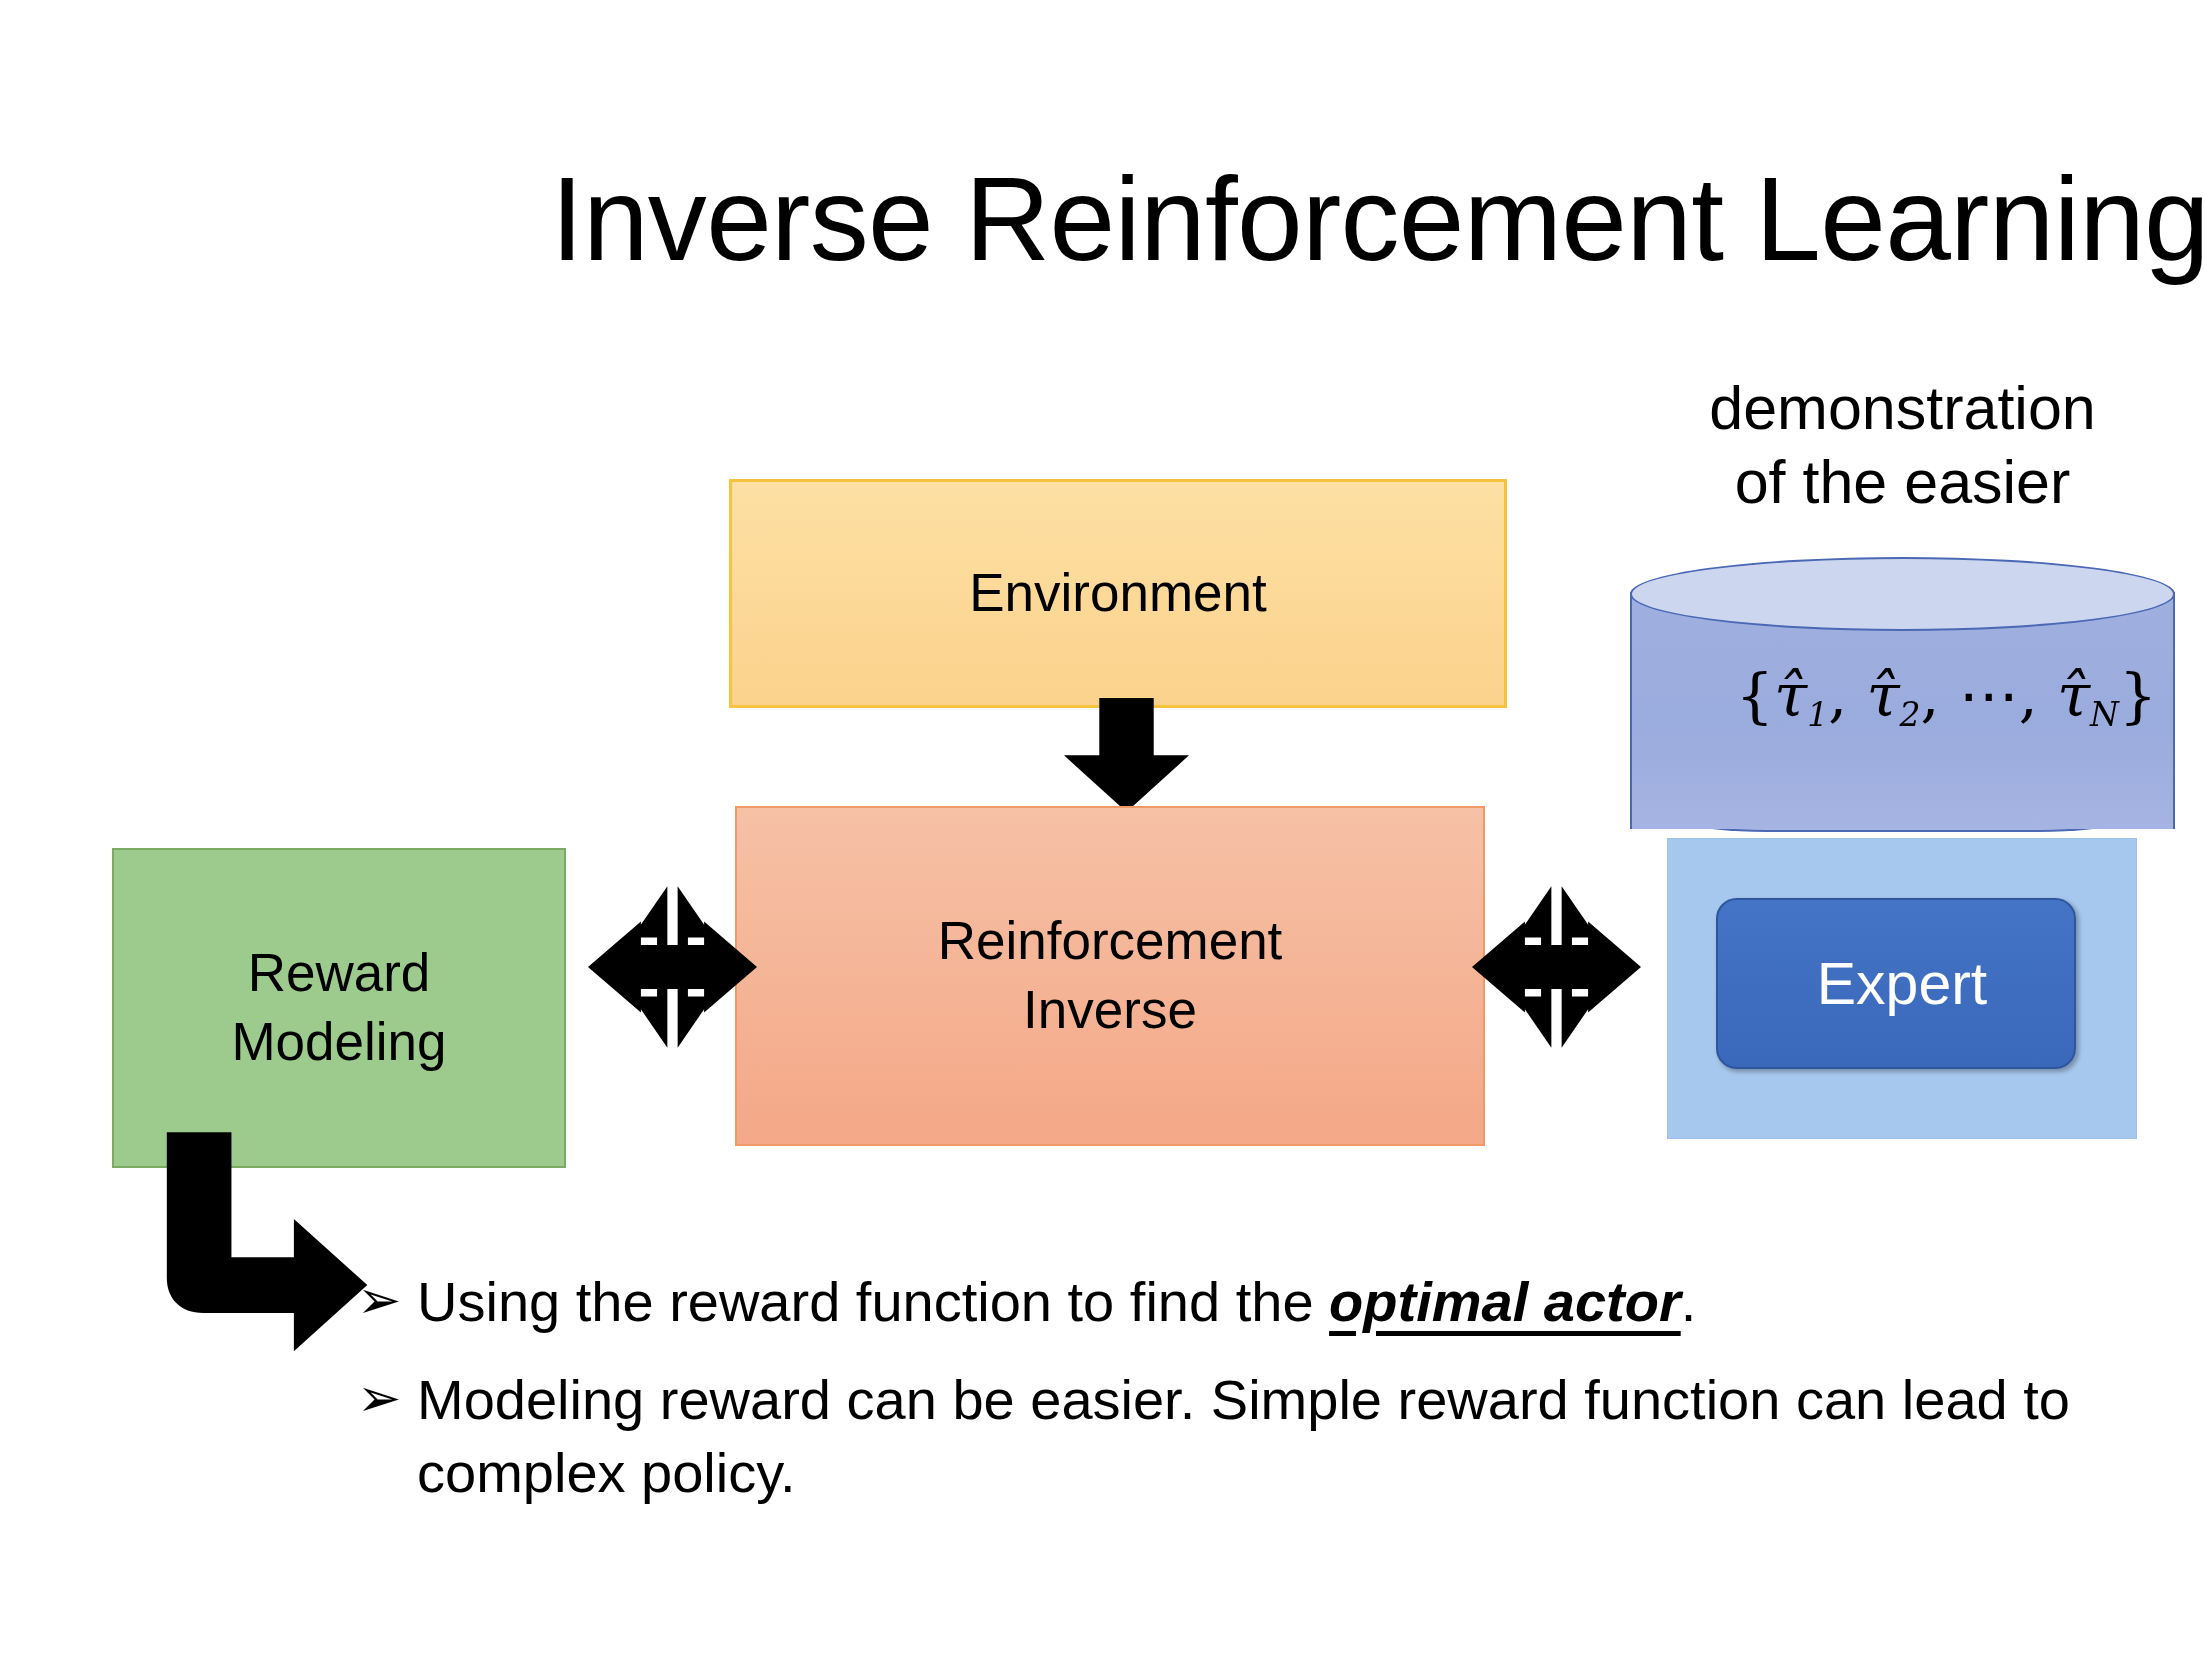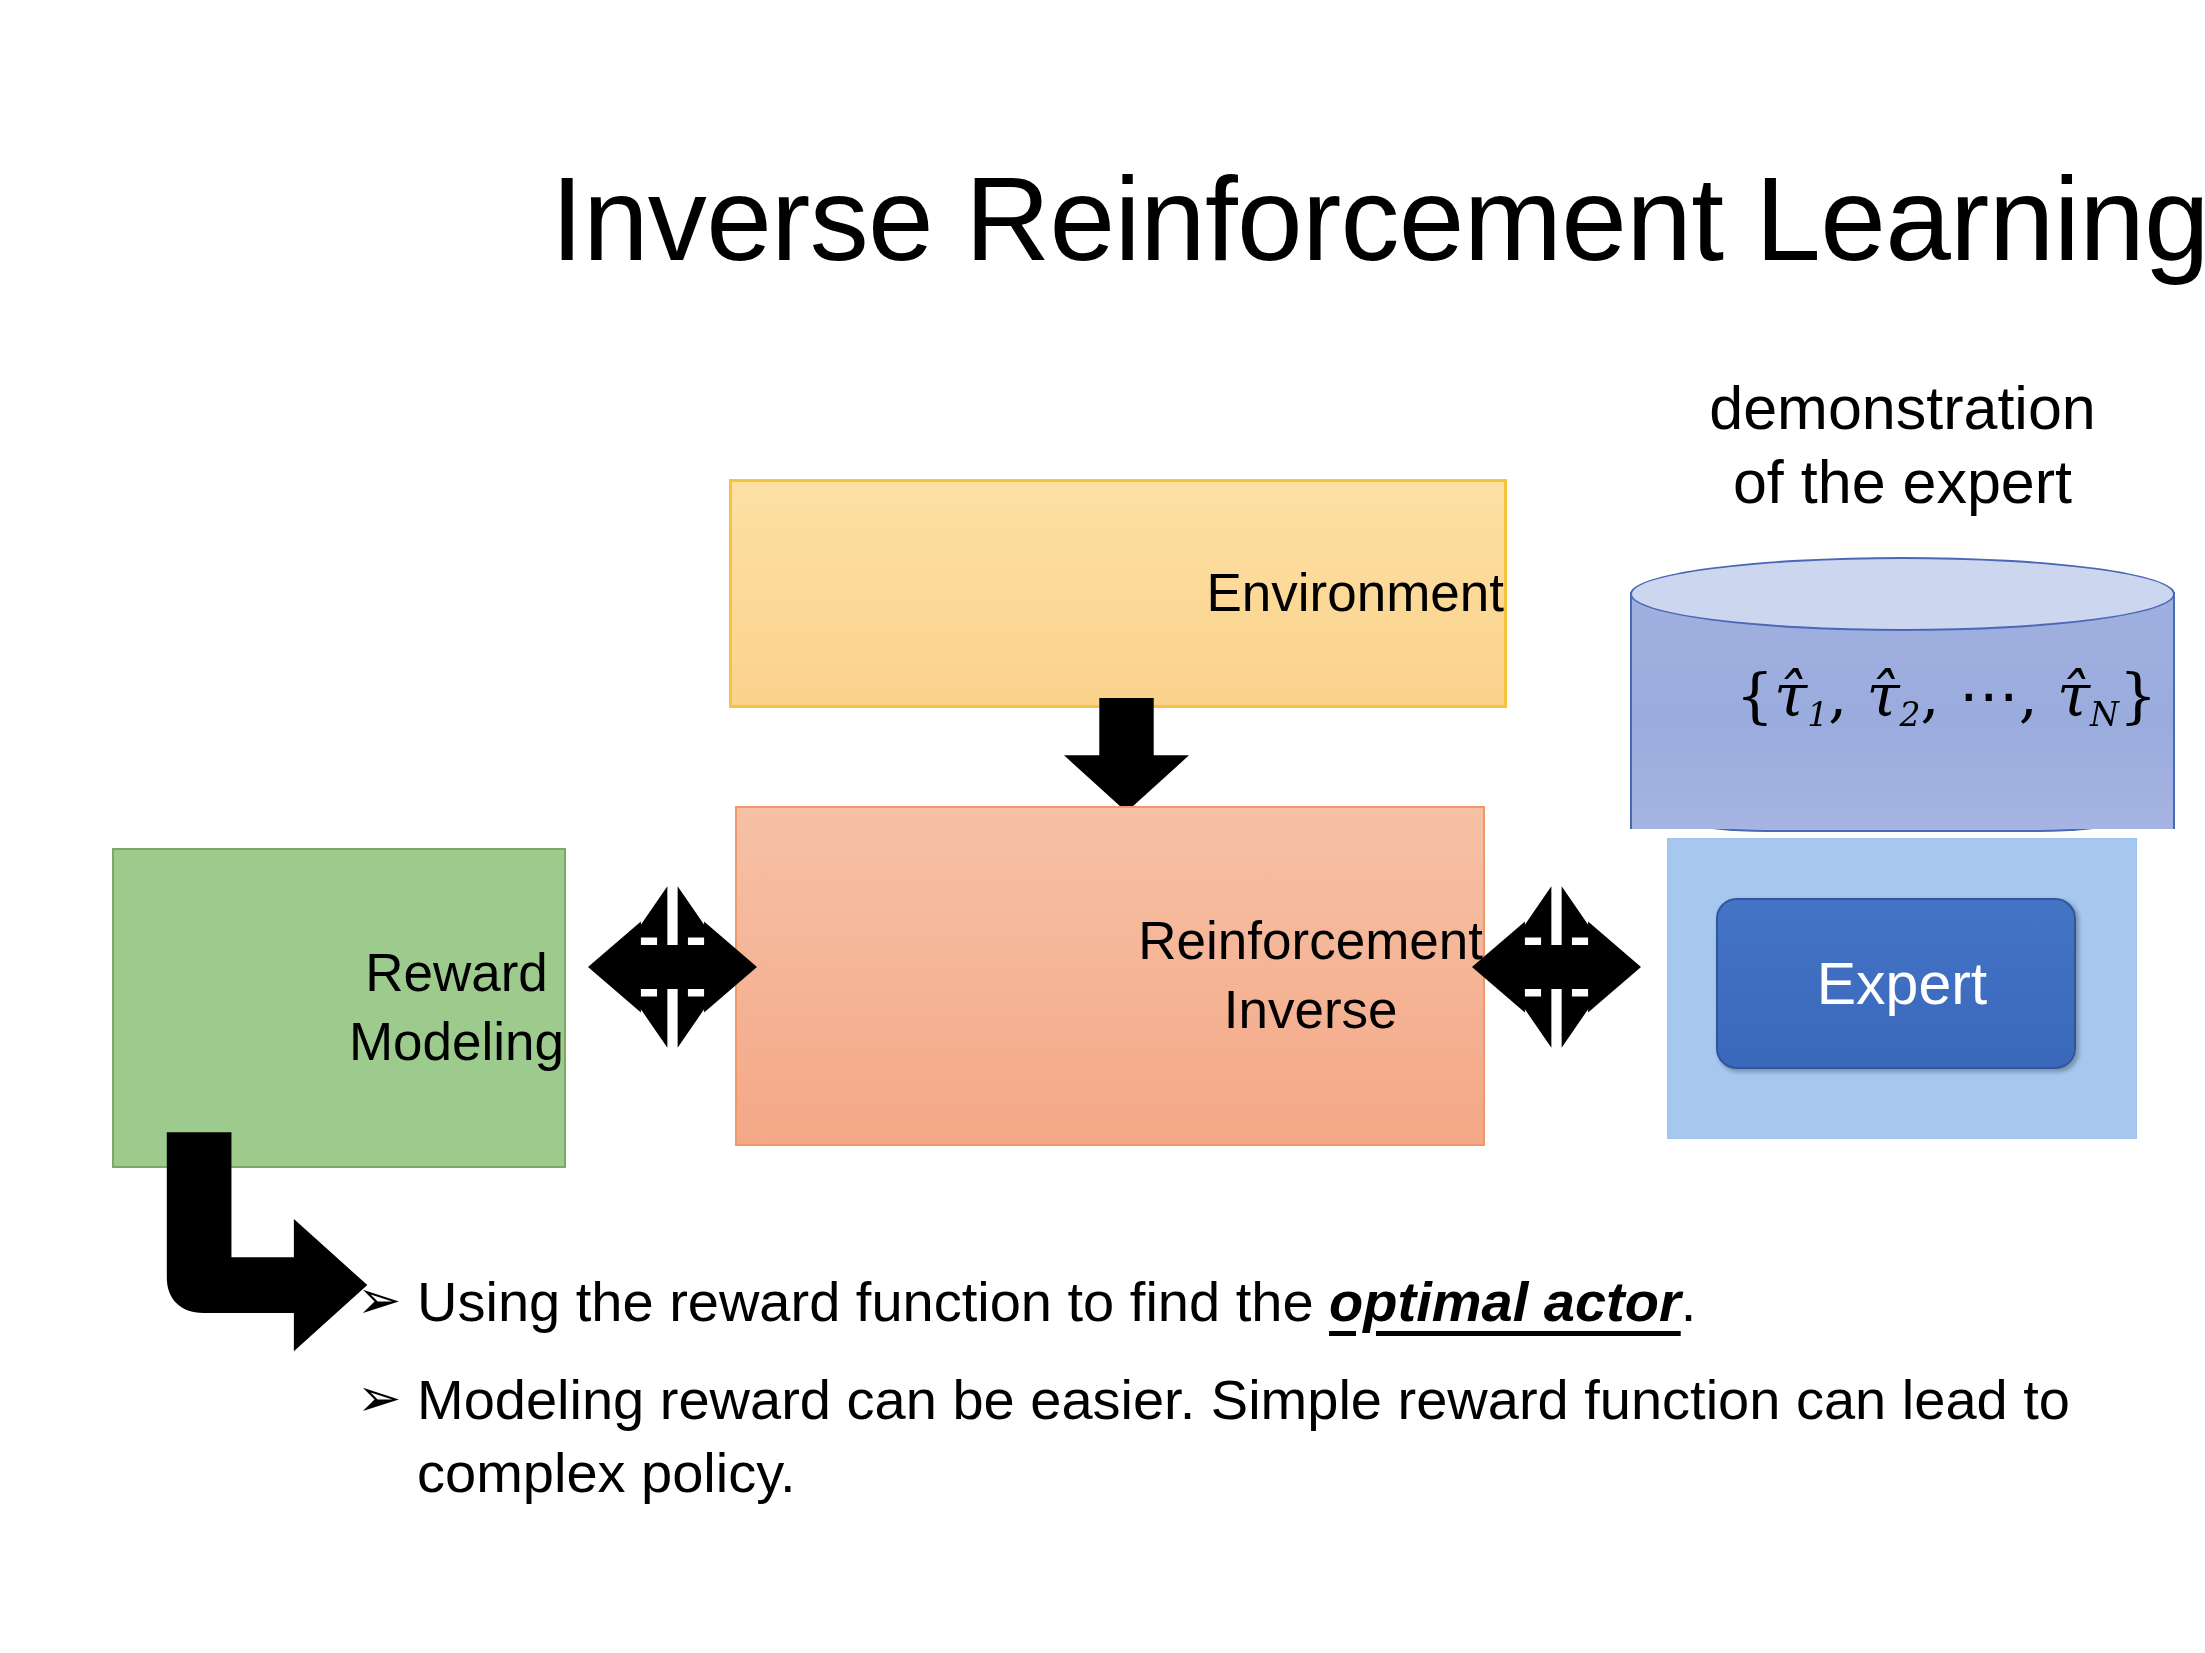--- a/index.html
+++ b/index.html
@@ -29,21 +29,21 @@
     letter-spacing: -0.7px;
     white-space: nowrap;
   }
 
   
   .flow-box {
     position: absolute;
     box-sizing: border-box;
     display: flex;
     align-items: center;
-    justify-content: flex-end;
+    justify-content: center;
     text-align: center;
     font-size: 53px;
     line-height: 1.30;
     font-weight: 400;
   }
 
   #env-box {
     left: 729px;
     top: 479px;
     width: 778px;
@@ -267,21 +267,21 @@
 <div id="arrow-rl-expert" class="quad-arrow">
   <svg width="169" height="162" viewBox="0 0 230 220" xmlns="http://www.w3.org/2000/svg">
     <polygon points="0,110 72,48 72,80 158,80 158,48 230,110 158,172 158,140 72,140 72,172" fill="#000000"></polygon>
     <polygon points="108,0 60,70 94,70 94,150 60,150 108,220" fill="#000000"></polygon>
     <polygon points="122,0 170,70 136,70 136,150 170,150 122,220" fill="#000000"></polygon>
   </svg>
 </div>
 
 <div id="demo-caption">
   <div>demonstration</div>
-  <div>of the expert</div>
+  <div>of the easier</div>
 </div>
 
 <div id="expert-panel"></div>
 
 <div id="cylinder">
   <div id="cyl-bottom"></div>
   <div id="cyl-body"></div>
   <div id="cyl-top"></div>
   <div id="cyl-label"><span class="upr">{</span><span>τ̂</span><sub>1</sub><span class="upr">, </span><span>τ̂</span><sub>2</sub><span class="upr">, </span><span class="upr">⋯</span><span class="upr">, </span><span>τ̂</span><sub>N</sub><span class="upr">}</span></div>
 </div>

